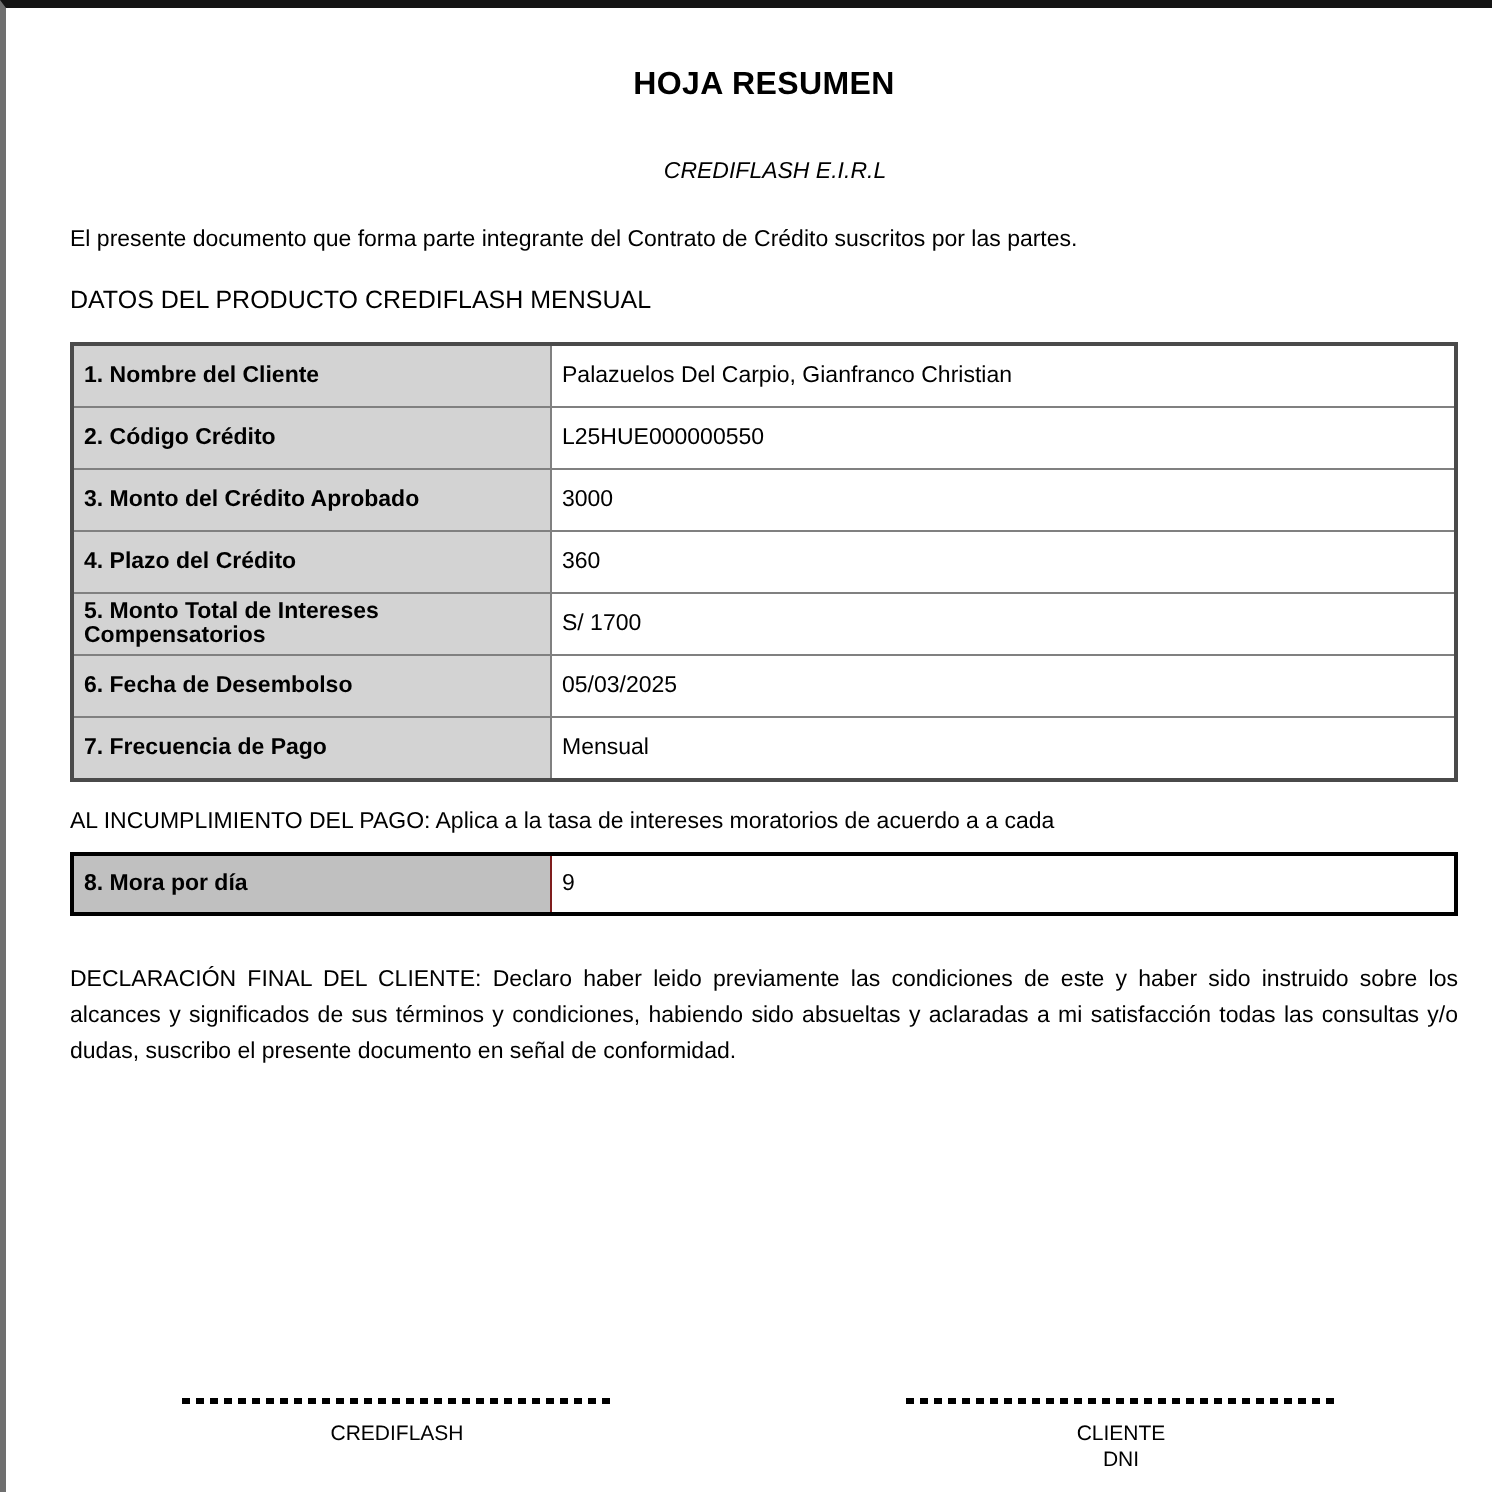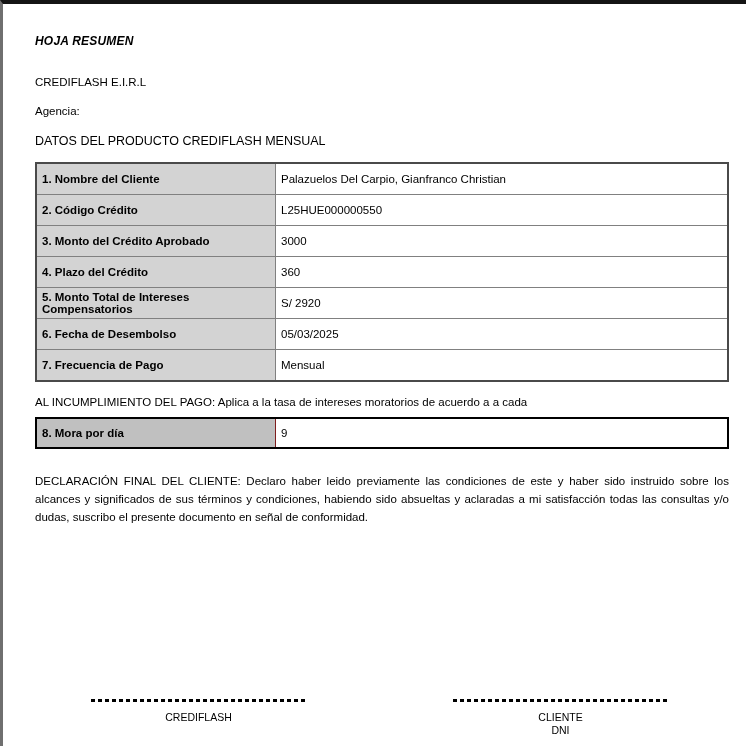--- a/index.html
+++ b/index.html
@@ -6,25 +6,25 @@
   body{
     width:746px;height:746px;box-sizing:border-box;
     background:#ffffff;color:#000;
     border-top:4px solid #141414;
     border-left:3px solid #6f6f6f;
     font-family:"Liberation Sans", sans-serif;
     position:relative;overflow:hidden;
   }
   .content{padding:0 17px 0 32px;}
   .doc-title{
-    font-weight:bold;font-size:12px;
-    margin-top:30px;letter-spacing:0.2px;font-style:italic;
+    text-align:center;font-weight:bold;font-size:16px;
+    margin-top:30px;letter-spacing:0.2px;
   }
   .company-line{
-    text-align:left;font-size:11.5px;margin-top:28px;margin-right:-11px;
+    text-align:center;font-size:11.5px;margin-top:28px;margin-right:-11px;font-style:italic;
   }
   .intro{font-size:11.5px;margin-top:22px;}
   .agency{font-size:11.5px;margin-top:17px;}
   .section-heading{font-size:12.5px;margin-top:17px;}
   table.product{
     width:100%;border-collapse:collapse;margin-top:14px;
     border:2px solid #4a4a4a;
   }
   table.product td{
     border:1px solid #808080;font-size:11.5px;
@@ -60,22 +60,22 @@
 </style>
 </head>
 <body>
 
 <div class="content">
 
   <div class="doc-title">HOJA RESUMEN</div>
 
   <div class="company-line">CREDIFLASH E.I.R.L</div>
 
+  <div class="intro">El presente documento que forma parte integrante del Contrato de Crédito suscritos por las partes.</div>
 
-  <div class="agency">Agencia:</div>
 
   <div class="section-heading">DATOS DEL PRODUCTO CREDIFLASH MENSUAL</div>
 
   <table class="product">
     <tbody>
       <tr>
         <td class="lbl">1. Nombre del Cliente</td>
         <td>Palazuelos Del Carpio, Gianfranco Christian</td>
       </tr>
       <tr>
@@ -85,21 +85,21 @@
       <tr>
         <td class="lbl">3. Monto del Crédito Aprobado</td>
         <td>3000</td>
       </tr>
       <tr>
         <td class="lbl">4. Plazo del Crédito</td>
         <td>360</td>
       </tr>
       <tr>
         <td class="lbl">5. Monto Total de Intereses Compensatorios</td>
-        <td>S/ 2920</td>
+        <td>S/ 1700</td>
       </tr>
       <tr>
         <td class="lbl">6. Fecha de Desembolso</td>
         <td>05/03/2025</td>
       </tr>
       <tr>
         <td class="lbl">7. Frecuencia de Pago</td>
         <td>Mensual</td>
       </tr>
     </tbody>

